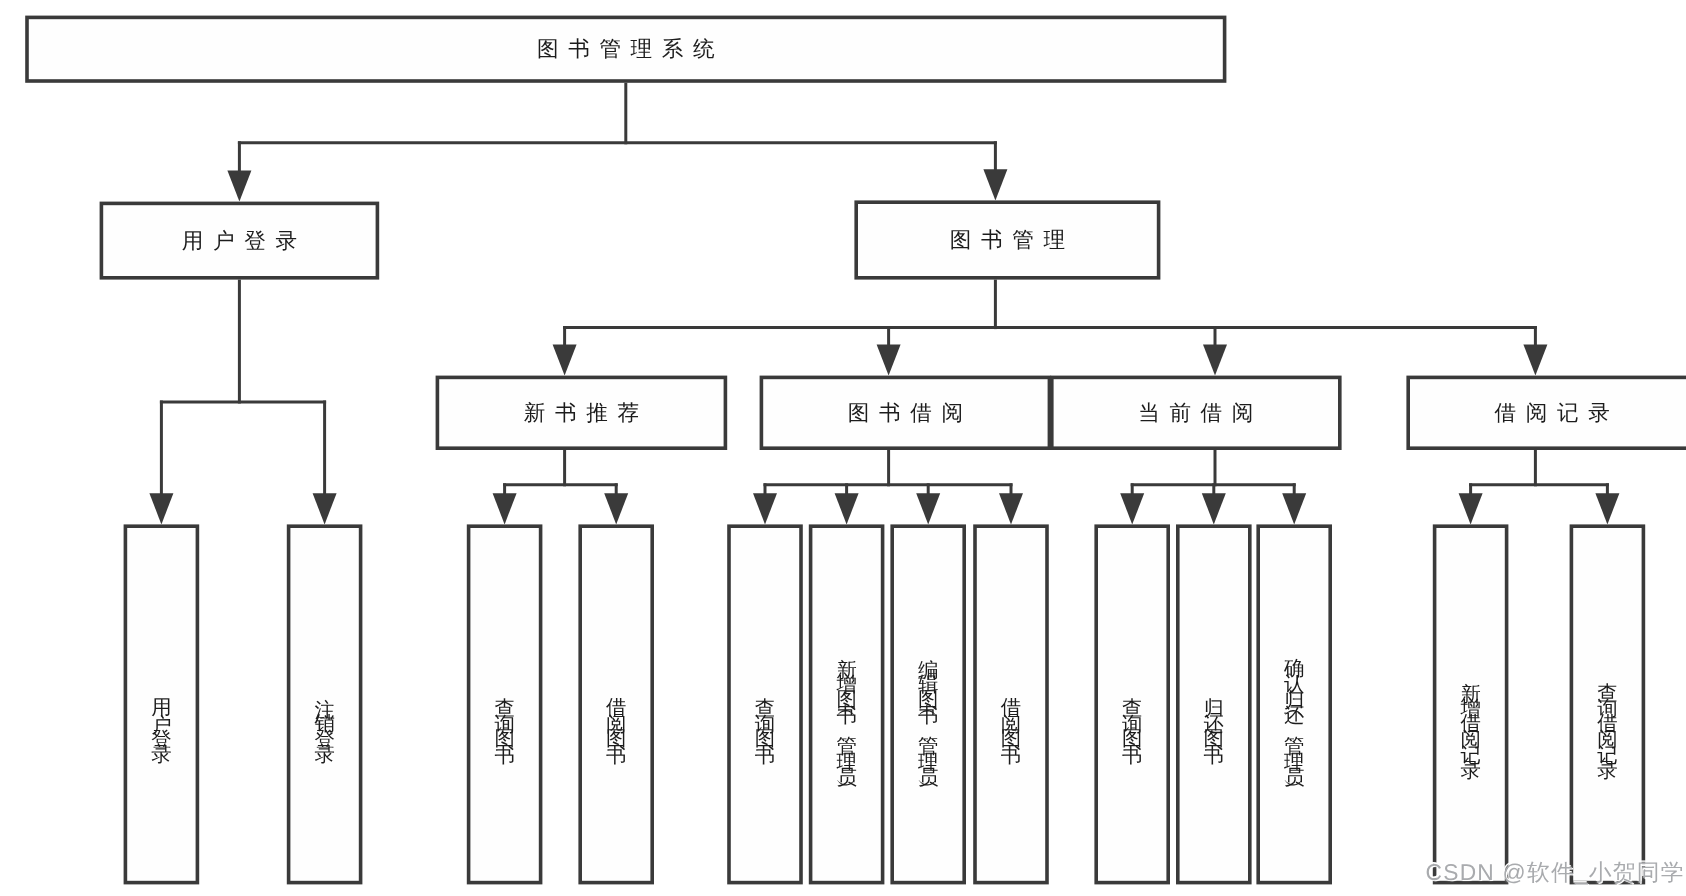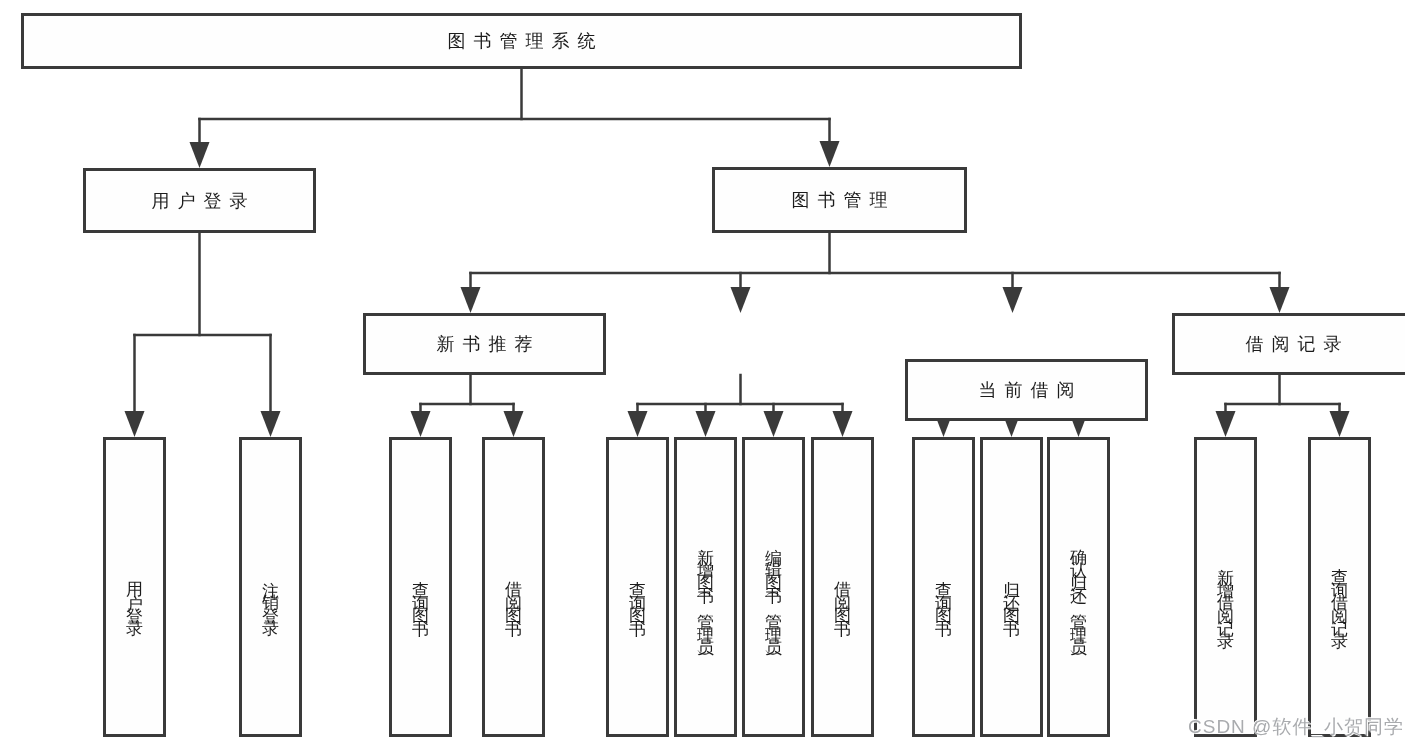--- a/index.html
+++ b/index.html
@@ -96,21 +96,24 @@
   <div class="box h-box lvl2-a">
     <span class="h-text">用户登录</span>
   </div>
   <div class="box h-box lvl2-b">
     <span class="h-text">图书管理</span>
   </div>
 
   <div class="box h-box lvl3" style="left:363px;">
     <span class="h-text">新书推荐</span>
   </div>
-  <div class="box h-box lvl3" style="left:905px;margin-top:46px;">
+  <div class="box h-box lvl3" style="left:633px;">
+    <span class="h-text">图书借阅</span>
+  </div>
+  <div class="box h-box lvl3" style="left:875px;">
     <span class="h-text">当前借阅</span>
   </div>
   <div class="box h-box lvl3" style="left:1172px;">
     <span class="h-text">借阅记录</span>
   </div>
 
   <div class="box leaf" style="left:103px;">
     <span class="v-text">用户登录</span>
   </div>
   <div class="box leaf" style="left:239px;">

